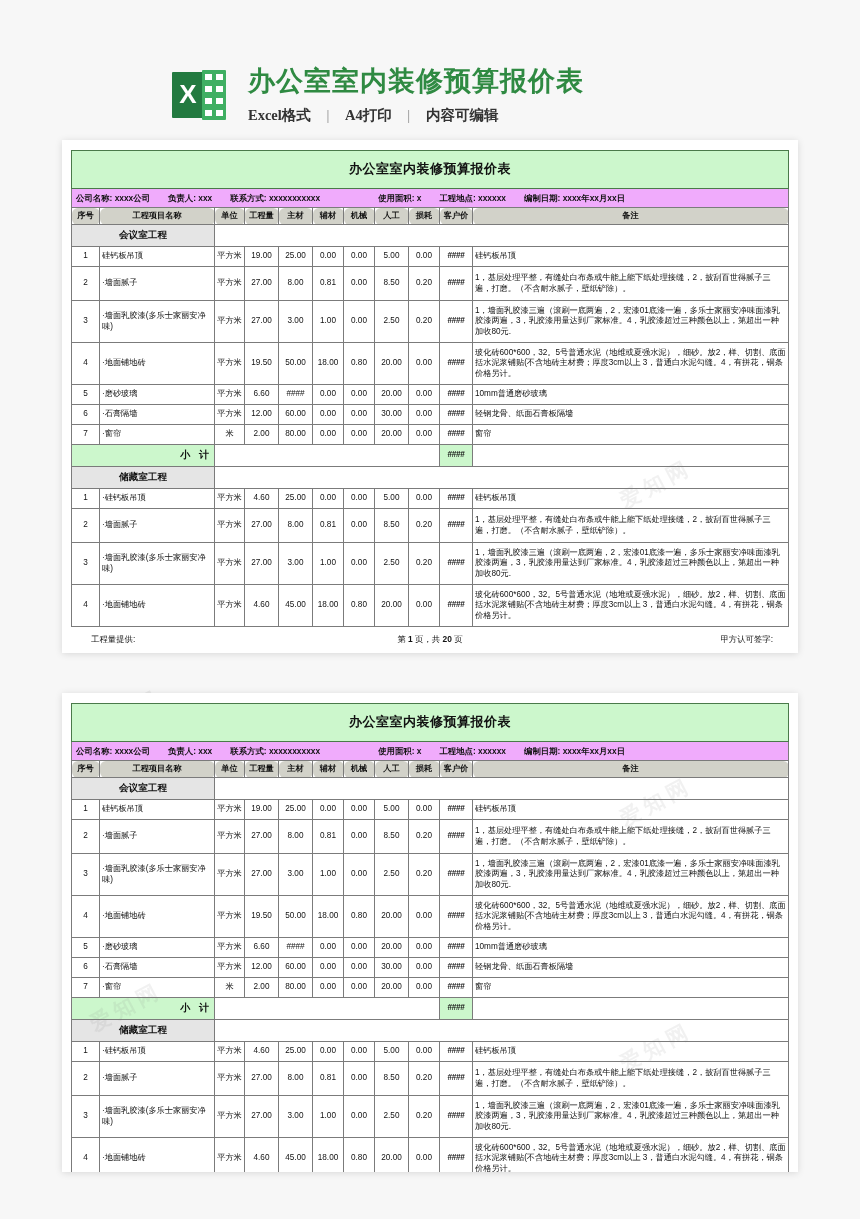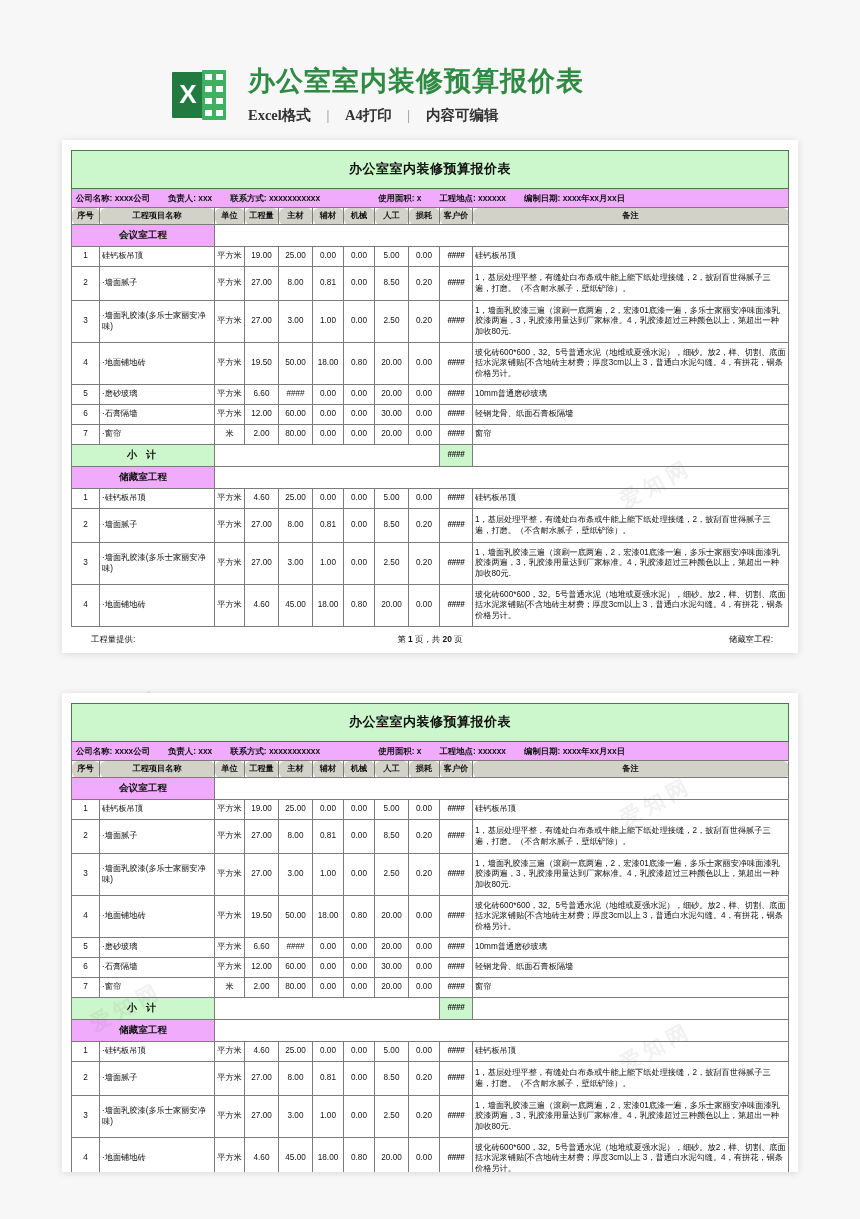--- a/index.html
+++ b/index.html
@@ -131,21 +131,21 @@
     background: #d2d2c9;
     text-align: center;
     font-weight: bold;
     height: 17px;
     font-size: 8.2px;
     padding: 0 1px;
     border-radius: 6px;
   }
   
   tr.section td.sec-name {
-    background: #f0abfc;
+    background: #e5e5e5;
     text-align: center;
     font-weight: bold;
     font-size: 9.6px;
     height: 22px;
     margin-left: 28px;
   }
   tr.section td.sec-blank { background: #fff; }
 
   
   tr.data td { height: 20px; }
@@ -155,21 +155,21 @@
   td.c-num   { text-align: center; }
   td.c-price { text-align: center; font-weight: bold; letter-spacing: -0.3px; }
   td.c-note  { text-align: left; padding-left: 3px; font-size: 8.2px; line-height: 1.3; }
 
   tr.tall td { height: 34px; }
   tr.xtall td { height: 42px; }
 
   
   tr.subtotal td { height: 22px; }
   tr.subtotal td.st-label {
-    background: #ccf7cc; text-align: center; font-weight: bold; font-size: 10px;
+    background: #ccf7cc; text-align: right; font-weight: bold; font-size: 10px;
     letter-spacing: 3px;
   }
   tr.subtotal td.st-blank { background: #fff; }
   tr.subtotal td.st-val {
     background: #ccf7cc; text-align: center; font-weight: bold; letter-spacing: -0.3px;
   }
 
   
   .sheet-foot {
     display: flex;
@@ -425,21 +425,21 @@
   </table>
   <div class="sheet-foot">
     <div class="f-left">工程量提供:</div>
     <div class="f-mid">
       <span>第</span>
       <b>1</b>
       <span>页，共</span>
       <b>20</b>
       <span>页</span>
     </div>
-    <div class="f-right">储藏室工程:</div>
+    <div class="f-right">甲方认可签字:</div>
   </div>
 </div>
 
 <div class="sheet-card clipped" style="height:479px;">
   <div class="wm wm1" style="top:300px;">爱知网</div>
   <div class="wm wm2" style="top:95px;">爱知网</div>
   <div class="wm wm3" style="top:340px;">爱知网</div>
   <table class="xls">
     <colgroup>
       <col style="width:28px">

